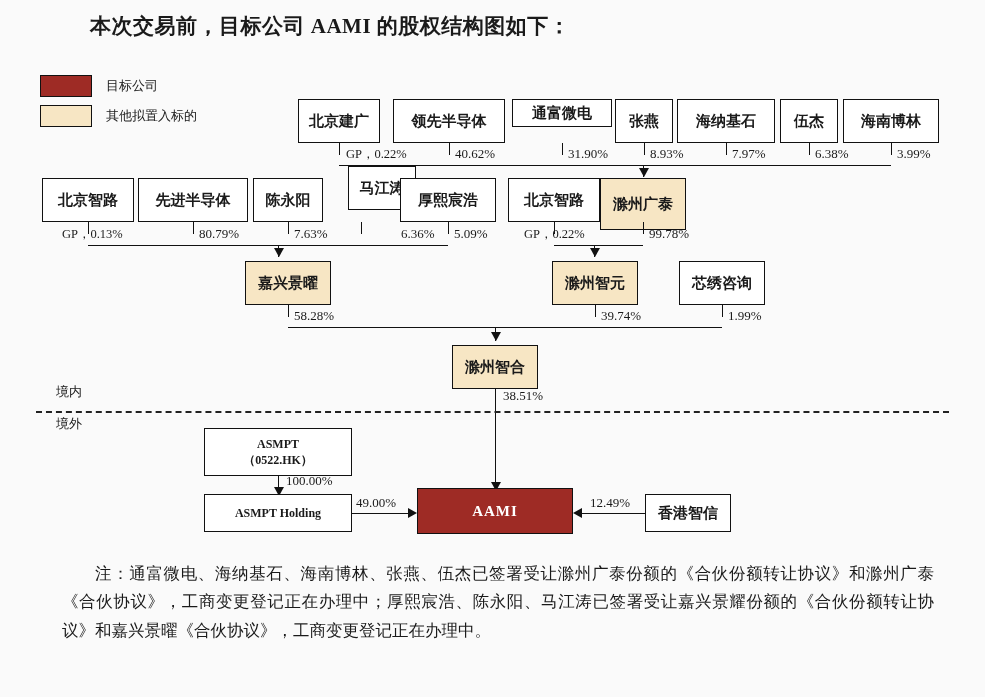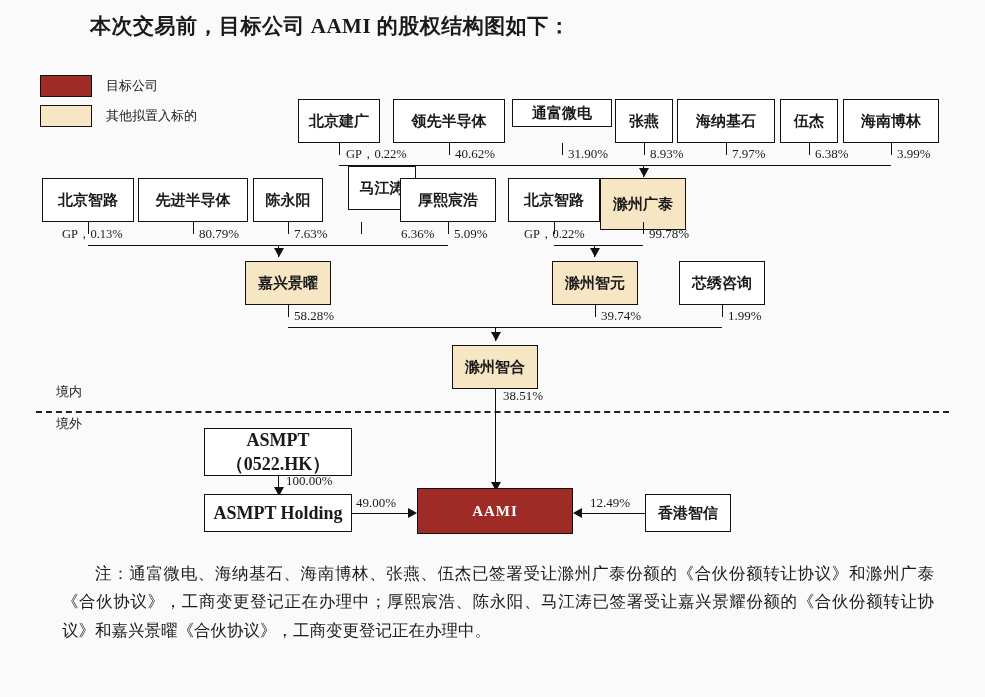--- a/index.html
+++ b/index.html
@@ -73,21 +73,21 @@
     background: #f7e6c4;
     border: 1.5px solid #111;
   }
   .node.target {
     background: #9e2b25;
     border: 1.5px solid #111;
     color: #ffffff;
     letter-spacing: 1px;
   }
   .node.latin {
-    font-size: 18px;
+    font-size: 12px;
     text-align: right;
   }
   .node.two-line {
     flex-direction: column;
     line-height: 1.35;
   }
 
   
   .vline {
     position: absolute;

